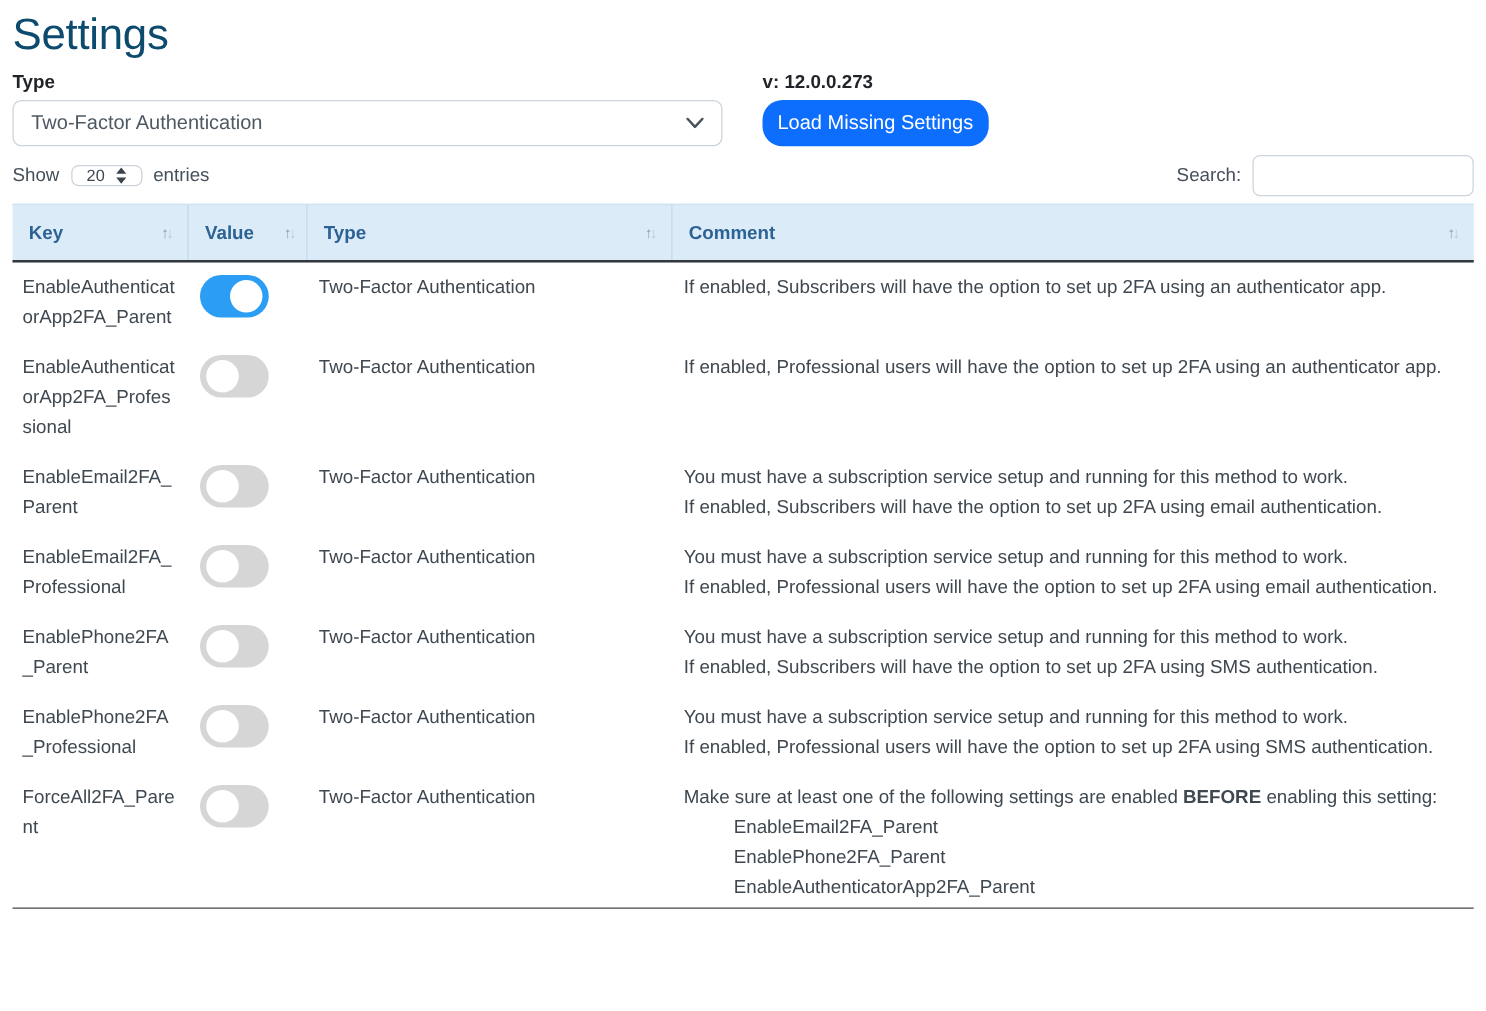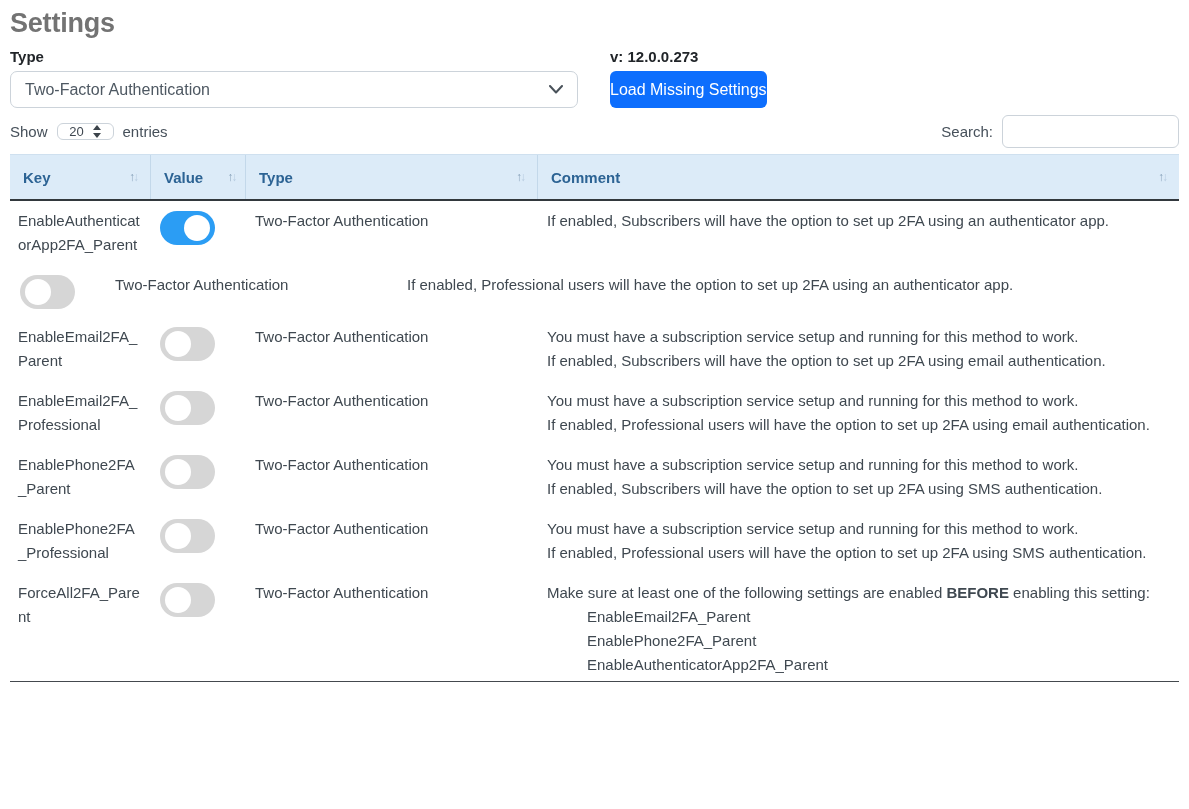--- a/index.html
+++ b/index.html
@@ -2,36 +2,36 @@
 <html><head>
 <meta charset="utf-8">
 <style>
   * { box-sizing: border-box; }
   html, body { overflow: hidden; }
   body {
     margin: 0; padding: 2px 10px 0; width: 1189px; height: 809px;
     font-family: "Liberation Sans", sans-serif; background: #fff; color: #3f4850;
   }
   h1.page-title {
-    font-size: 27px; font-weight: 700; color: #737373;
+    font-size: 35px; font-weight: 400; color: #0c4a6e;
     margin: 6px 0 9px; letter-spacing: -0.2px;
   }
   .filter-row { display: flex; align-items: flex-start; }
   .type-col { width: 568px; margin-right: 32px; }
   .field-label { display: block; font-size: 15px; font-weight: 700; color: #212529; margin-bottom: 5px; line-height: 18px; }
   .select-box {
     height: 37px; border: 1px solid #ccd3da; border-radius: 7px;
     display: flex; align-items: center; justify-content: space-between;
     padding: 0 14px; font-size: 16px; color: #4e5862; background: #fff; cursor: pointer;
   }
   .version-text { font-size: 15px; font-weight: 700; color: #212529; margin-bottom: 5px; line-height: 18px; }
   .btn-primary {
-    background: #0d6efd; color: #fff; border: none; border-radius: 6px;
+    background: #0d6efd; color: #fff; border: none; border-radius: 16px;
     font-family: "Liberation Sans", sans-serif;
-    font-size: 16px; height: 37px; padding: 0 0; cursor: pointer;
+    font-size: 16px; height: 37px; padding: 0 12px; cursor: pointer;
   }
   .controls-row {
     margin-top: 7px; display: flex; justify-content: space-between; align-items: center;
     font-size: 15px; color: #46505a;
   }
   .show-entries { display: flex; align-items: center; gap: 9px; }
   .entries-select {
     width: 57px; height: 17px; border: 1px solid #ccd3da; border-radius: 6px;
     display: flex; align-items: center; justify-content: center; gap: 9px;
     font-size: 13px; color: #3f4750; cursor: pointer; background: #fff;
@@ -141,20 +141,21 @@
           <div class="toggle on">
             <div class="knob"></div>
           </div>
         </div>
         <div class="td col-type">Two-Factor Authentication</div>
         <div class="td col-comment">
           <div class="cline"><span>If enabled, Subscribers will have the option to set up 2FA using an authenticator app.</span></div>
         </div>
       </div>
       <div class="tr">
+        <div class="td col-key">EnableAuthenticatorApp2FA_Professional</div>
         <div class="td col-value">
           <div class="toggle off">
             <div class="knob"></div>
           </div>
         </div>
         <div class="td col-type">Two-Factor Authentication</div>
         <div class="td col-comment">
           <div class="cline"><span>If enabled, Professional users will have the option to set up 2FA using an authenticator app.</span></div>
         </div>
       </div>

